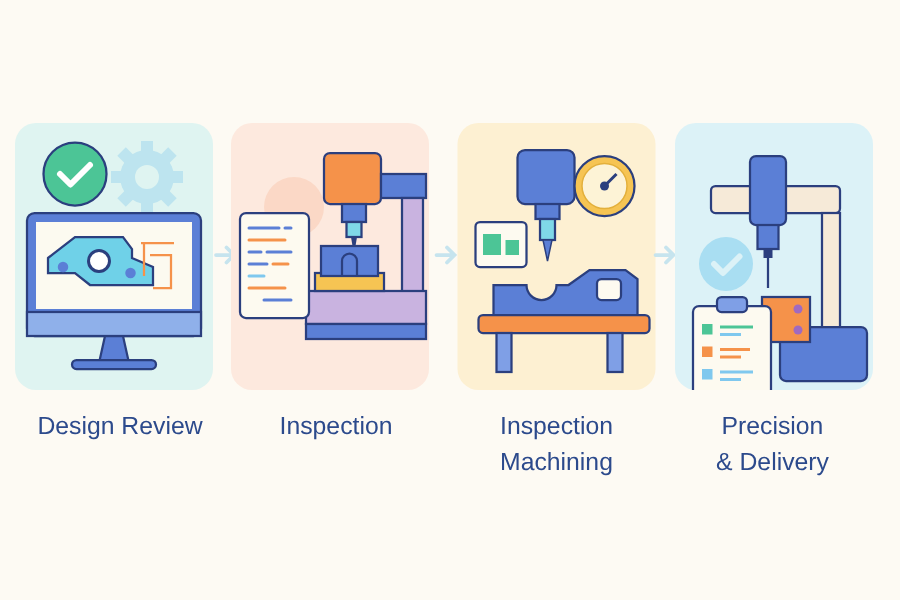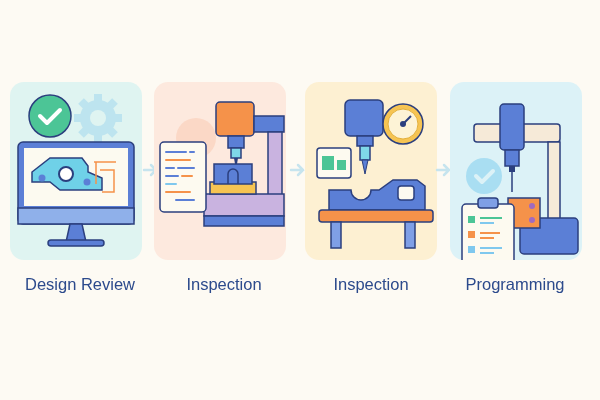--- a/index.html
+++ b/index.html
@@ -134,16 +134,18 @@
 </div>
 
 <div class="label" style="left:5px">
   <span>Design Review</span>
 </div>
 <div class="label" style="left:149px">
   <span>Inspection</span>
 </div>
 <div class="label" style="left:296px">
   <span>Inspection</span>
+  <span>Machining</span>
 </div>
 <div class="label" style="left:440px">
-  <span>Programming</span>
+  <span>Precision</span>
+  <span>&amp; Delivery</span>
 </div>
 
 </body></html>

